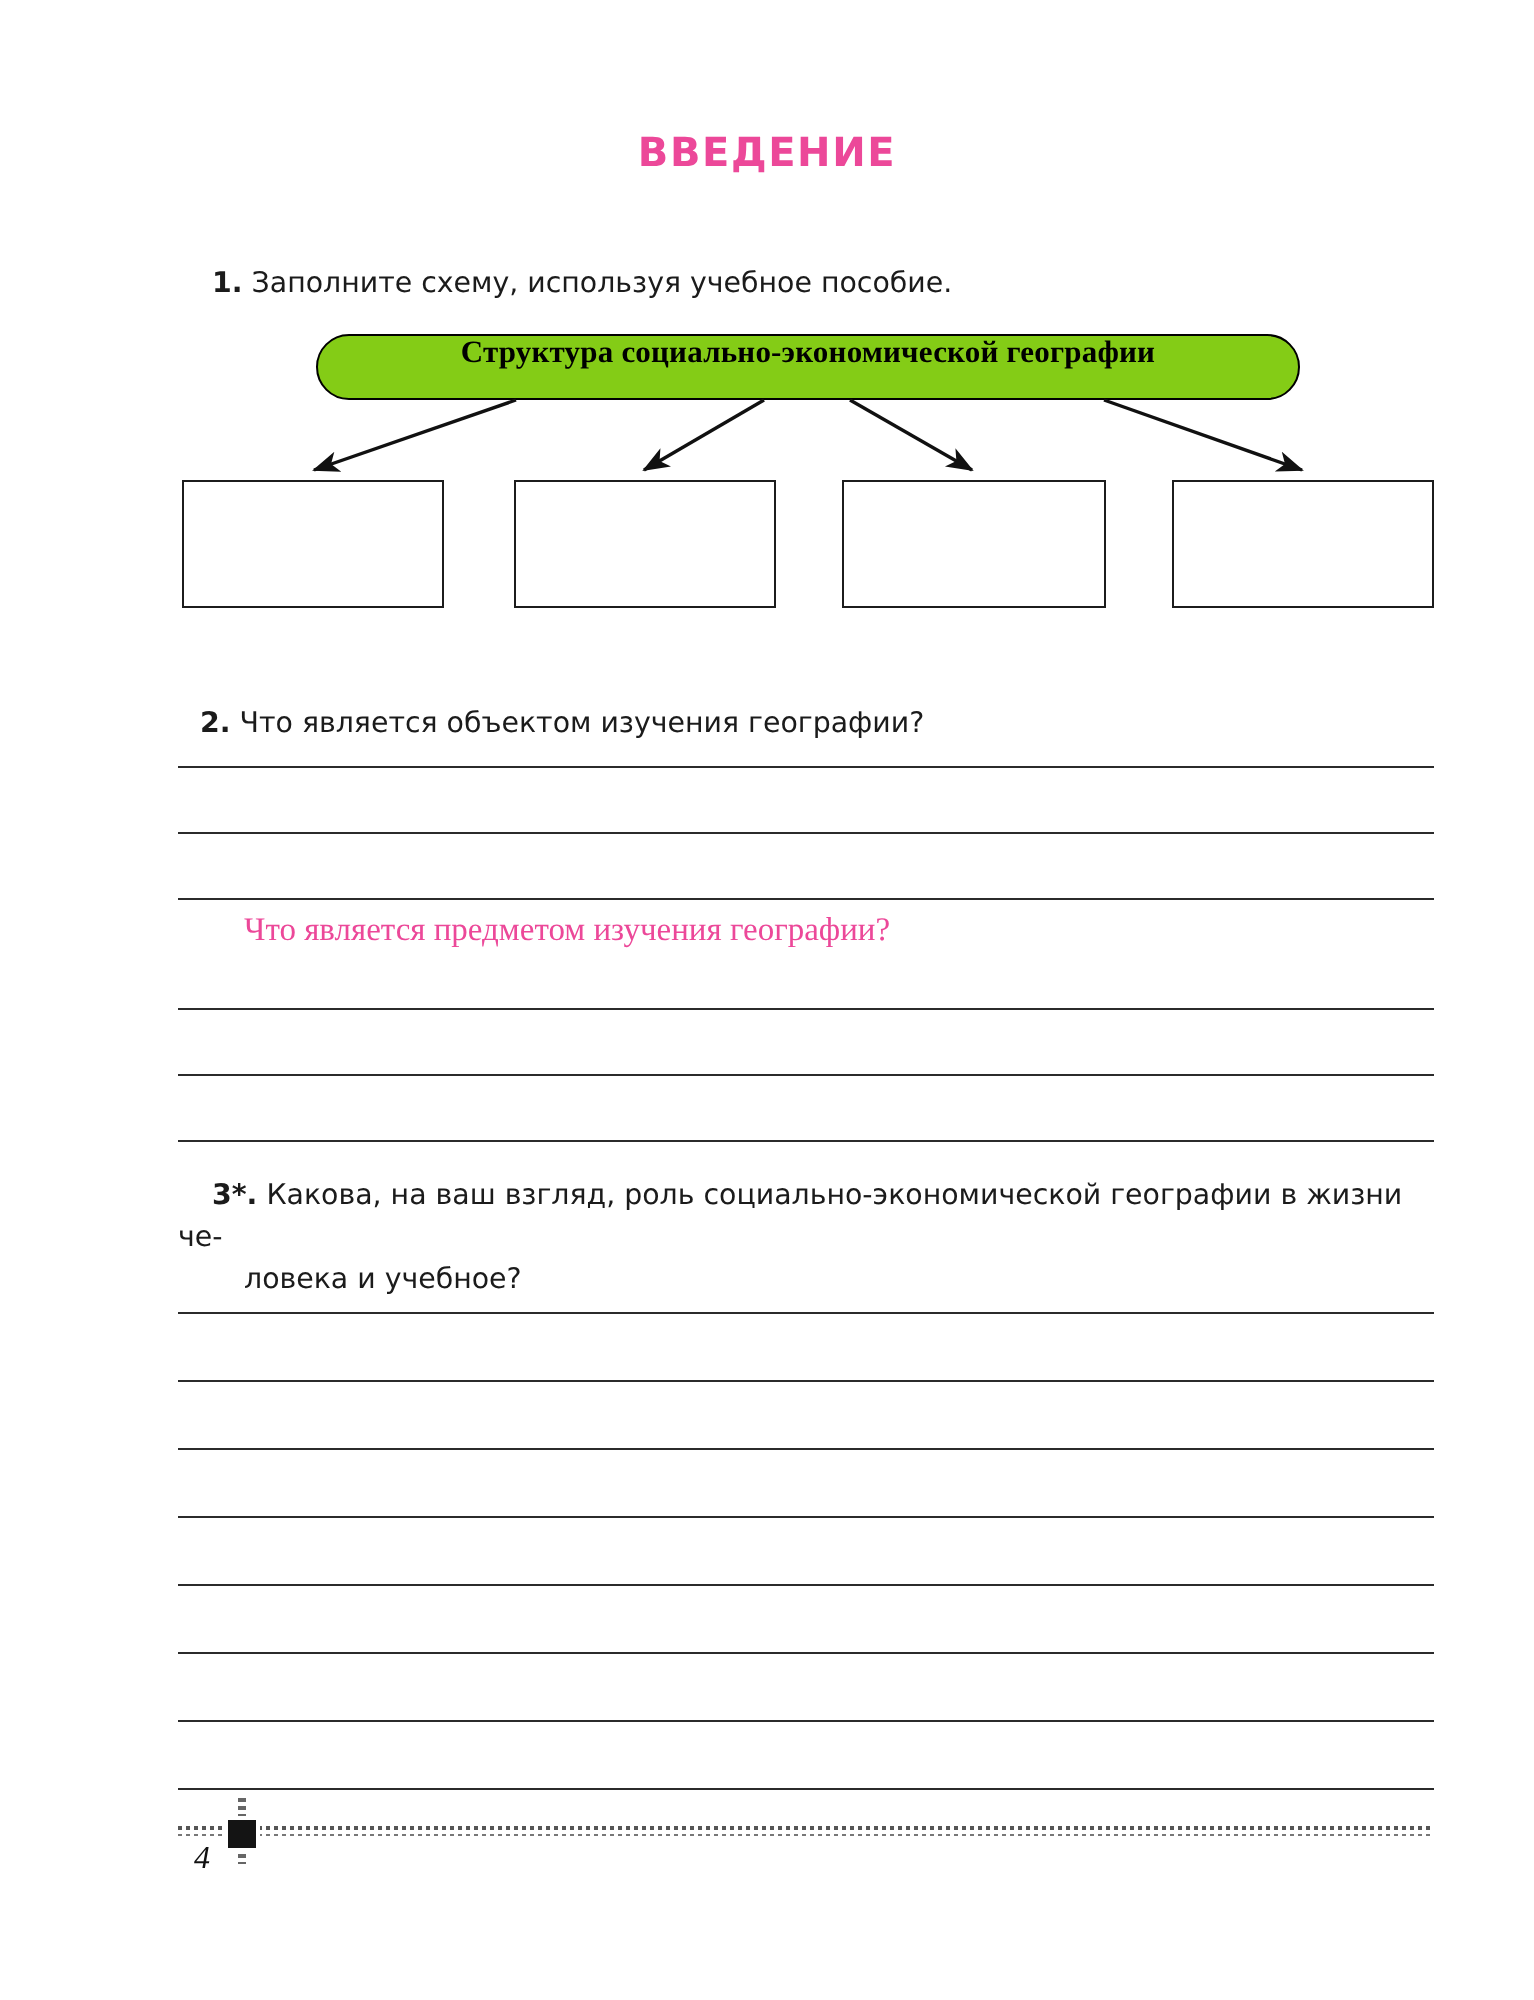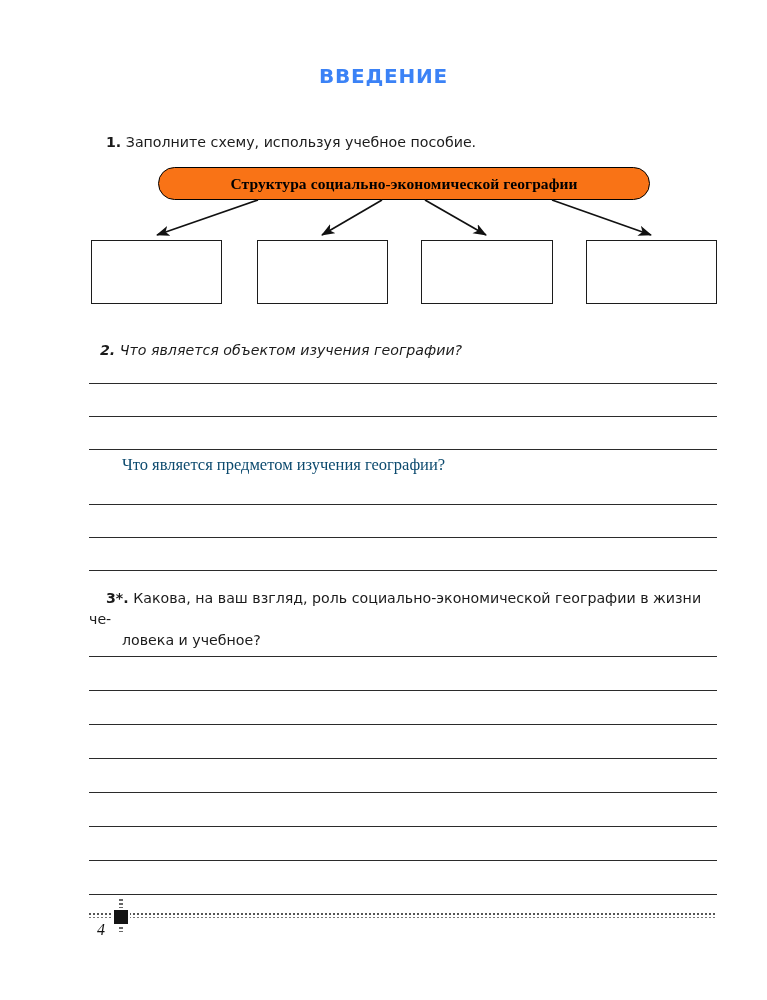--- a/index.html
+++ b/index.html
@@ -26,58 +26,58 @@
   .page-title {
     position: absolute;
     left: 0;
     right: 0;
     top: 64px;
     text-align: center;
     font-family: "DejaVu Sans", sans-serif;
     font-weight: bold;
     font-size: 20px;
     letter-spacing: 0.8px;
-    color: #3b82f6;
+    color: #ec4899;
   }
 
   
   .task {
     position: absolute;
     font-family: "DejaVu Sans", sans-serif;
     font-size: 14.2px;
     color: #1b1b1b;
     line-height: 21px;
   }
   .task .num {
     font-weight: bold;
   }
 
   .task-1 { left: 106px; top: 132px; text-align: right; }
 
-  .task-2 { left: 100px; top: 340px; font-style: italic; }
+  .task-2 { left: 100px; top: 352px; }
 
   .task-3 {
     left: 89px;
     top: 588px;
     width: 632px;
   }
   .task-3 .num { margin-left: 17px; }
   .task-3 .cont {
     display: block;
     margin-left: 33px;
   }
 
   
   .subquestion {
     position: absolute;
     left: 122px;
     top: 455px;
     font-family: "Liberation Serif", serif;
     font-size: 16.5px;
-    color: #0c4a6e;
+    color: #ec4899;
   }
 
   
   .diagram {
     position: absolute;
     left: 0;
     top: 0;
     width: 767px;
     height: 1000px;
     pointer-events: none;
@@ -86,23 +86,22 @@
   .scheme-head {
     position: absolute;
     left: 158px;
     top: 167px;
     width: 492px;
     height: 33px;
     border: 1.6px solid #000;
     border-radius: 17px;
     box-sizing: border-box;
     display: flex;
-    align-items: center;
     justify-content: center;
-    background: #f97316;
+    background: #84cc16;
   }
   .scheme-head-label {
     font-family: "Liberation Serif", serif;
     font-weight: bold;
     font-size: 15.5px;
     color: #000;
     letter-spacing: 0.1px;
   }
 
   .scheme-box {

